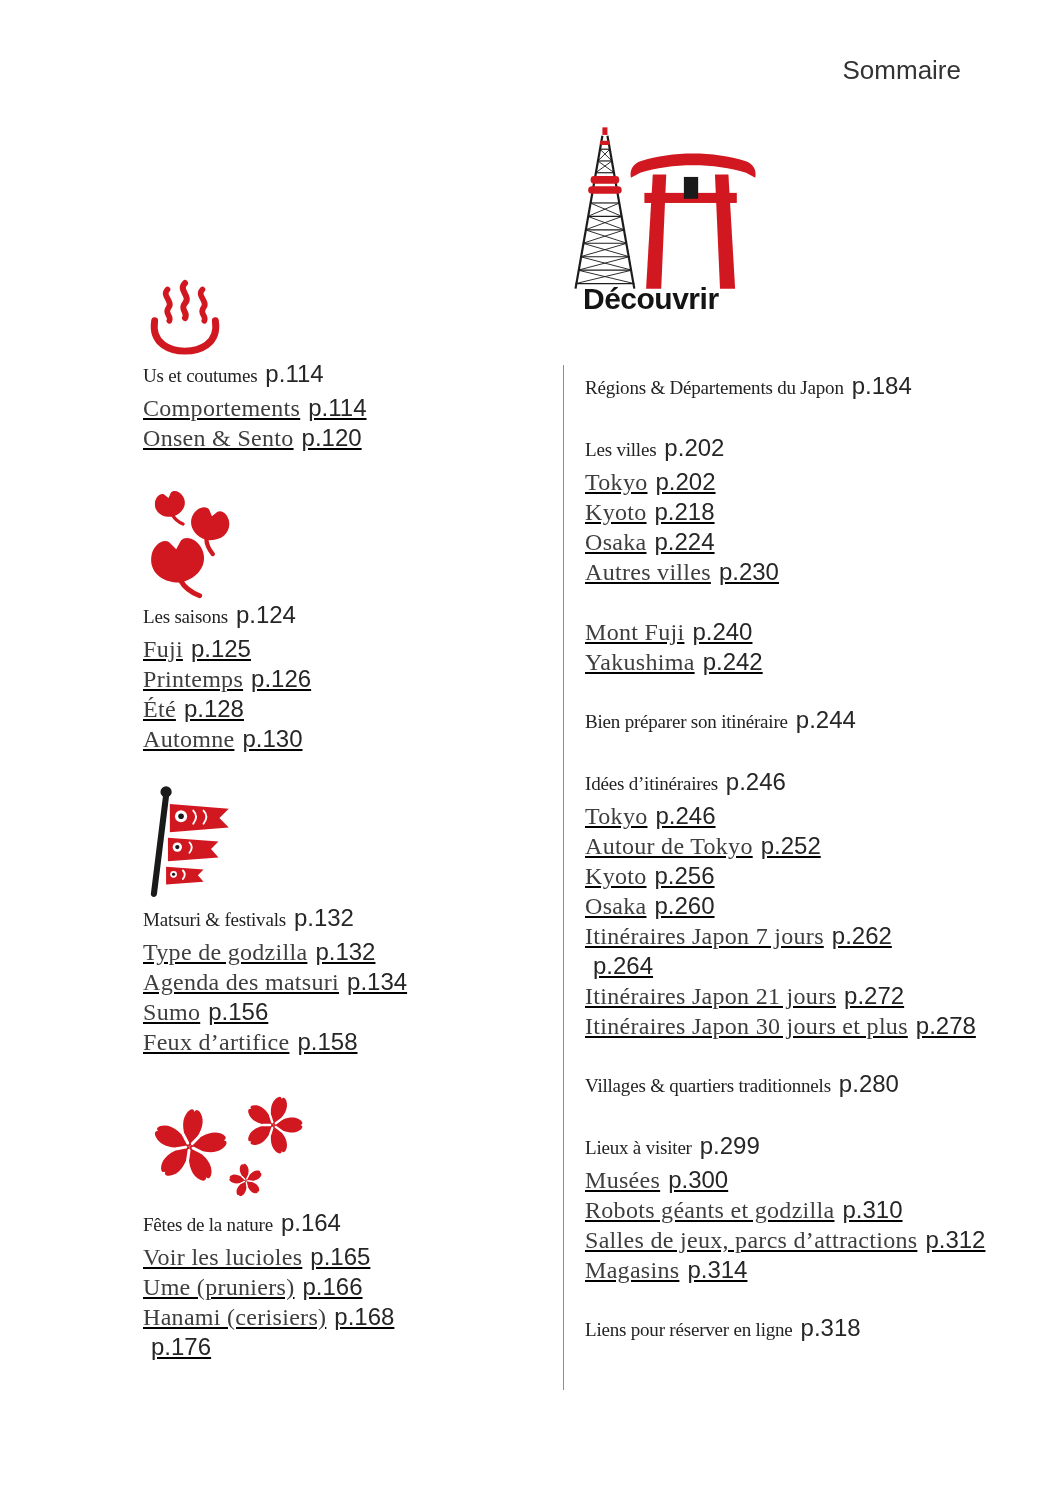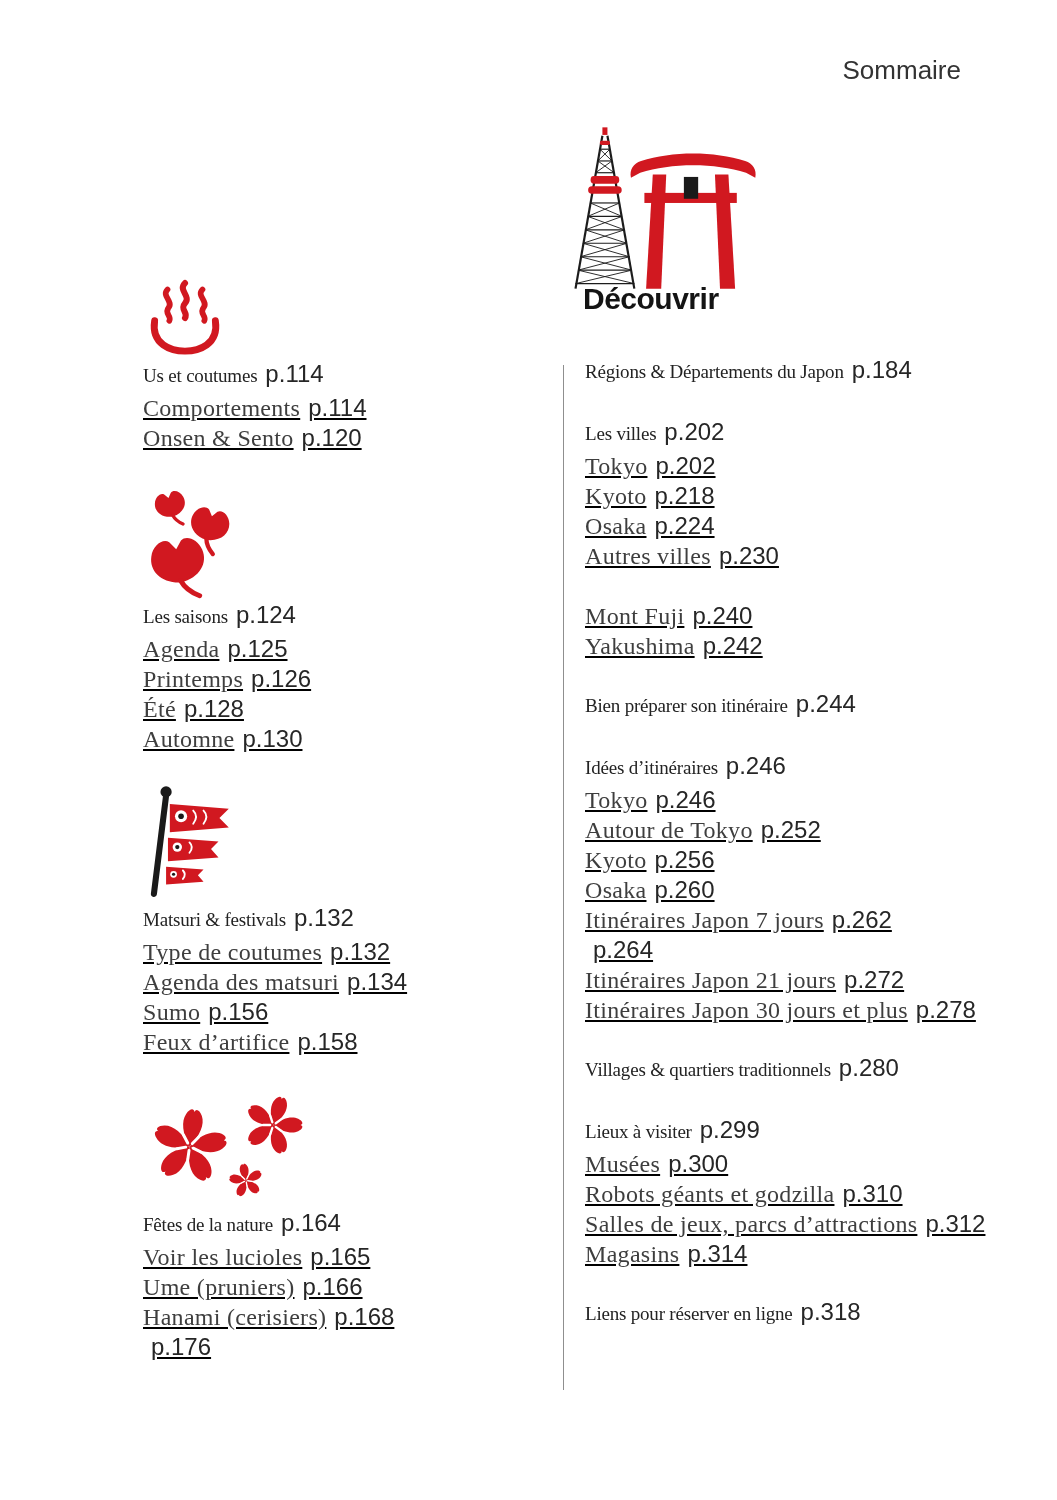--- a/index.html
+++ b/index.html
@@ -10,21 +10,21 @@
   .sommaire{top:55px;right:72px;font-size:26px;color:#333;letter-spacing:0;}
   .chapter-title{left:583px;top:282px;font-size:30px;font-weight:700;color:#141414;letter-spacing:-0.5px;}
   .divider{left:563px;top:365px;width:1px;height:1025px;background:var(--divider);}
   .col{white-space:nowrap;}
   .line{height:30px;display:flex;align-items:flex-end;text-decoration:underline;}
   .hline{height:32px;display:flex;align-items:baseline;}
   .head-sans{font-family:Liberation Serif, serif;font-size:19px;color:var(--ink);letter-spacing:-0.2px;}
   .serif{font-family:"Liberation Serif",serif;font-size:24px;color:var(--serif-ink);letter-spacing:0.3px;}
   .pg{font-family:"Liberation Sans",sans-serif;font-size:24px;color:#262626;margin-left:8px;letter-spacing:0;}
   .group{margin-top:30px;}
-  .group:first-child{margin-top:0;}
+  .group:first-child{margin-top:16px;}
   svg{overflow:visible;display:block;}
 </style>
 </head>
 <body>
 
 <div class="page">
 
   <div class="abs sommaire">Sommaire</div>
 
   <svg class="abs" style="left:139px;top:282px" width="92" height="72" viewBox="0 0 100 78">
@@ -117,21 +117,21 @@
       <span class="pg">p.120</span>
     </div>
   </div>
 
   <div class="abs col" style="left:143px;top:601px">
     <div class="hline">
       <span class="head-sans">Les saisons</span>
       <span class="pg">p.124</span>
     </div>
     <div class="line">
-      <span class="serif">Agenda</span>
+      <span class="serif">Fuji</span>
       <span class="pg">p.125</span>
     </div>
     <div class="line">
       <span class="serif">Printemps</span>
       <span class="pg">p.126</span>
     </div>
     <div class="line">
       <span class="serif">Été</span>
       <span class="pg">p.128</span>
     </div>
@@ -140,21 +140,21 @@
       <span class="pg">p.130</span>
     </div>
   </div>
 
   <div class="abs col" style="left:143px;top:904px">
     <div class="hline">
       <span class="head-sans">Matsuri &amp; festivals</span>
       <span class="pg">p.132</span>
     </div>
     <div class="line">
-      <span class="serif">Type de coutumes</span>
+      <span class="serif">Type de godzilla</span>
       <span class="pg">p.132</span>
     </div>
     <div class="line">
       <span class="serif">Agenda des matsuri</span>
       <span class="pg">p.134</span>
     </div>
     <div class="line">
       <span class="serif">Sumo</span>
       <span class="pg">p.156</span>
     </div>

